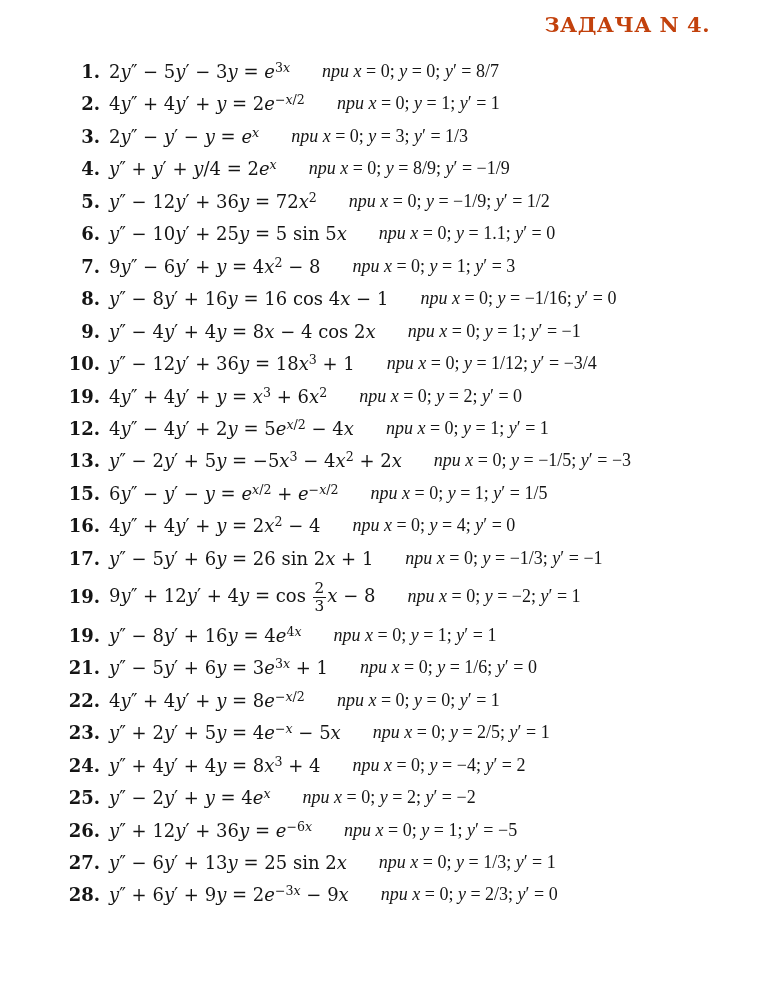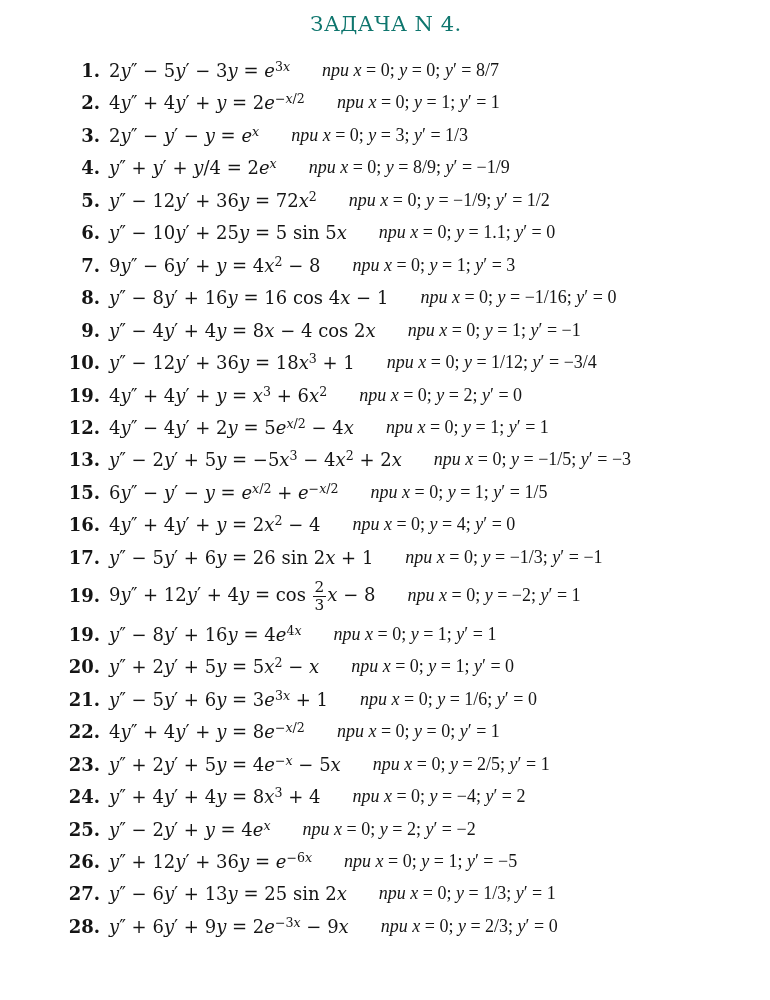--- a/index.html
+++ b/index.html
@@ -11,26 +11,26 @@
   .page {
     width: 770px;
     height: 1000px;
     background: #ffffff;
     box-sizing: border-box;
     padding: 8px 30px 10px 62px;
     font-family: "DejaVu Serif", serif;
     overflow: hidden;
   }
   .title {
-    text-align: center;
-    font-weight: normal;
+    text-align: right;
+    font-weight: bold;
     font-size: 21px;
     letter-spacing: 0.5px;
     margin: 4px 30px 24px 0;
-    color: #0f766e;
+    color: #c2410c;
   }
   .problem-list { }
   .problem-row {
     font-size: 18px;
     line-height: 1.22;
     margin-bottom: 10.5px;
     white-space: nowrap;
     display: flex;
     align-items: center;
   }
@@ -177,25 +177,20 @@
     <span class="eq math">9<i>y</i>″ + 12<i>y</i>′ + 4<i>y</i> = cos <span class="frac"><span class="top">2</span><span class="bot">3</span></span><i>x</i> − 8</span>
     <span class="cond math"><i>при</i> <i>x</i> = 0; <i>y</i> = −2; <i>y</i>′ = 1</span>
   </div>
 
   <div class="problem-row">
     <span class="num">19.</span>
     <span class="eq math"><i>y</i>″ − 8<i>y</i>′ + 16<i>y</i> = 4<i>e</i><sup>4<i>x</i></sup></span>
     <span class="cond math"><i>при</i> <i>x</i> = 0; <i>y</i> = 1; <i>y</i>′ = 1</span>
   </div>
 
-  <div class="problem-row">
-    <span class="num">20.</span>
-    <span class="eq math"><i>y</i>″ + 2<i>y</i>′ + 5<i>y</i> = 5<i>x</i><sup>2</sup> − <i>x</i></span>
-    <span class="cond math"><i>при</i> <i>x</i> = 0; <i>y</i> = 1; <i>y</i>′ = 0</span>
-  </div>
 
   <div class="problem-row">
     <span class="num">21.</span>
     <span class="eq math"><i>y</i>″ − 5<i>y</i>′ + 6<i>y</i> = 3<i>e</i><sup>3<i>x</i></sup> + 1</span>
     <span class="cond math"><i>при</i> <i>x</i> = 0; <i>y</i> = 1/6; <i>y</i>′ = 0</span>
   </div>
 
   <div class="problem-row">
     <span class="num">22.</span>
     <span class="eq math">4<i>y</i>″ + 4<i>y</i>′ + <i>y</i> = 8<i>e</i><sup>−<i>x</i>/2</sup></span>

